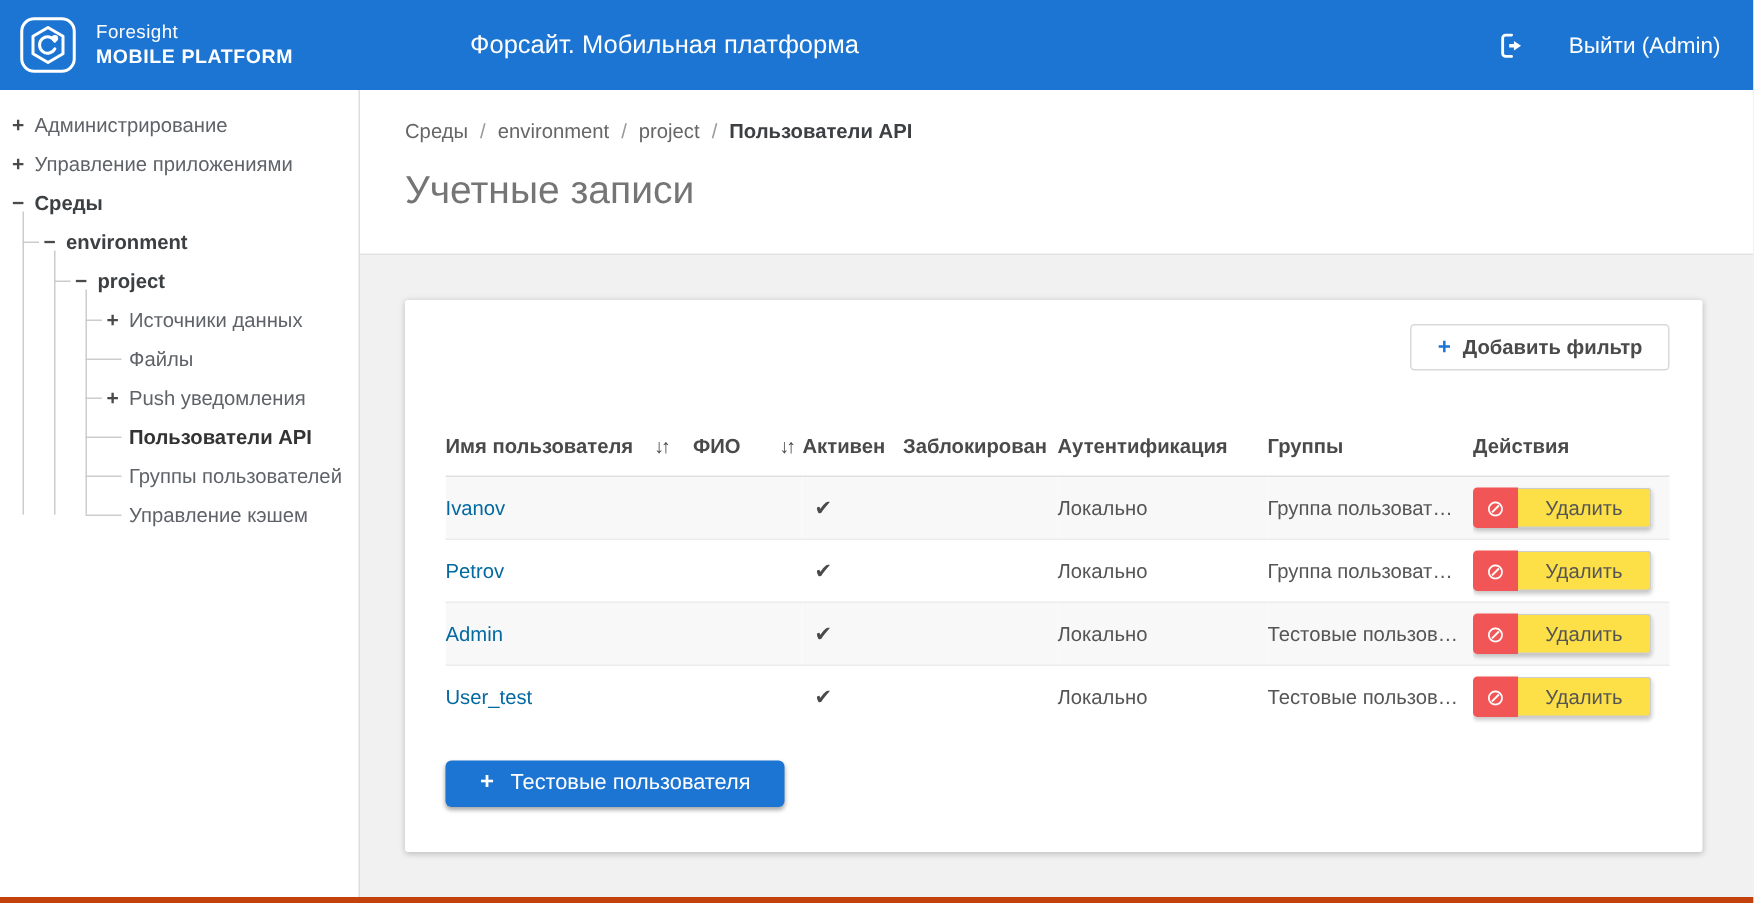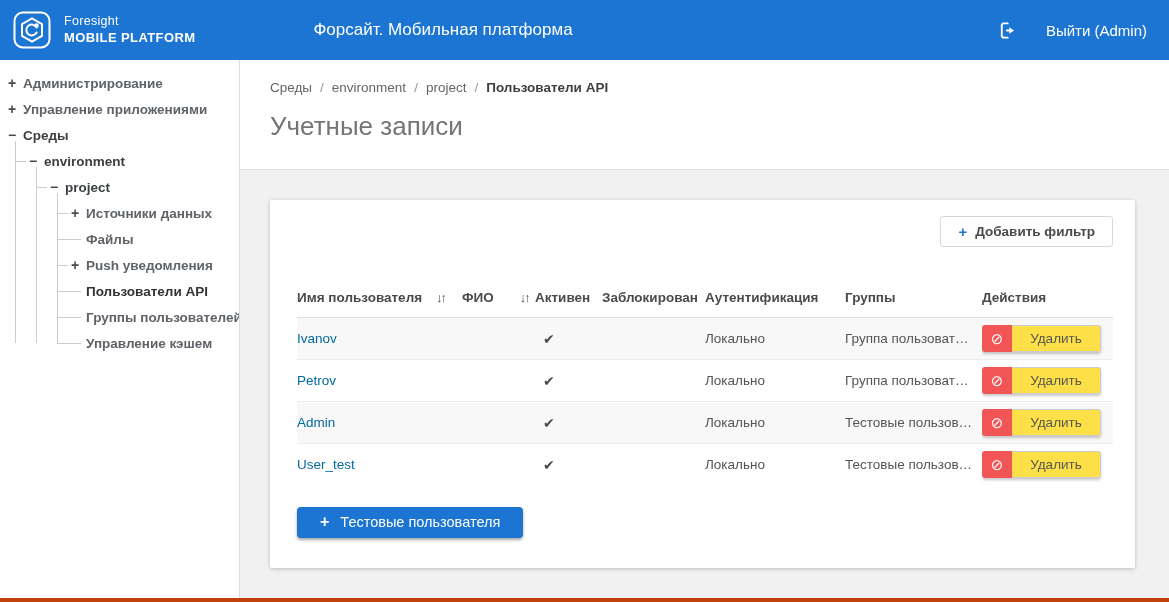--- a/index.html
+++ b/index.html
@@ -36,21 +36,21 @@
     padding:10px 0 0 8px; font-size:13.5px; color:#5f6368; overflow:hidden;
   }
   .tree-item {
     display:flex; align-items:center; height:26px; cursor:pointer;
     position:relative; white-space:nowrap;
   }
   .twisty {
     width:14px; flex:0 0 14px; font-weight:700; color:#4a4a4a;
     font-size:14px; text-align:left;
   }
-  .lbl { padding-left:1px;font-weight:bold; }
+  .lbl { padding-left:1px; }
   .bold > .lbl { font-weight:700; color:#3d4043; }
   .selected > .lbl { font-weight:700; color:#333; }
   .tree-children { position:relative; }
   .tree-children::before {
     content:""; position:absolute; left:0; top:-7px; bottom:13px;
     width:1px; background:#ccc;
   }
   .tree > .tree-children { margin-left:7px; }
   .tree-children .tree-children { margin-left:21px; }
   .tree-children > .tree-item { padding-left:14px; }

